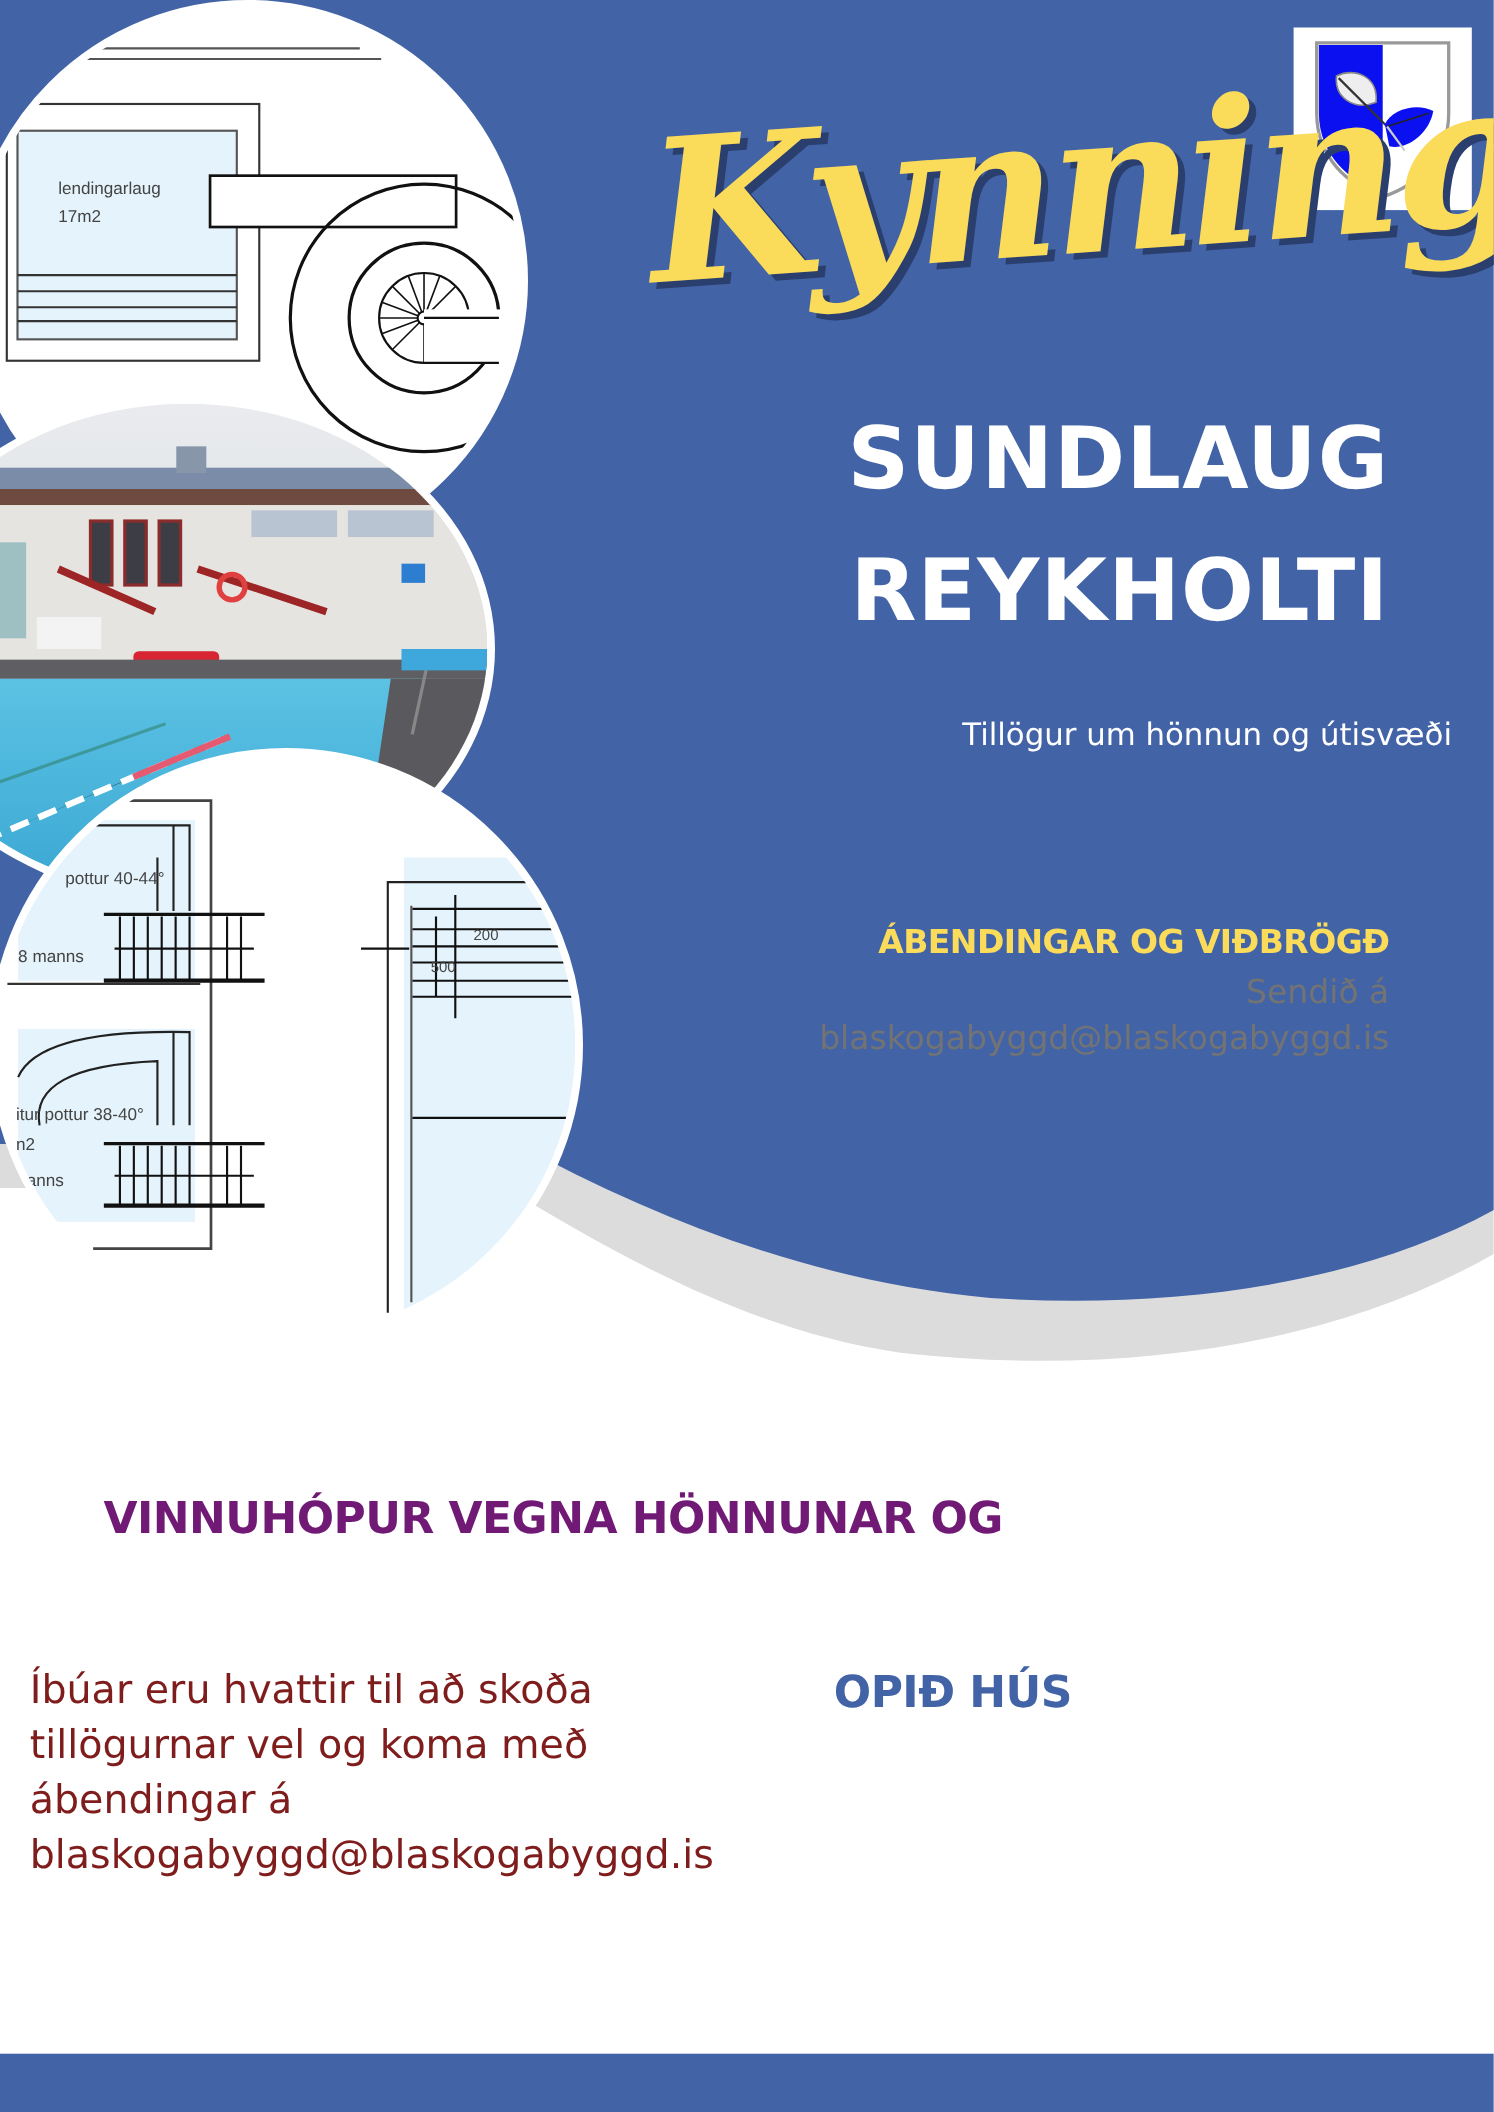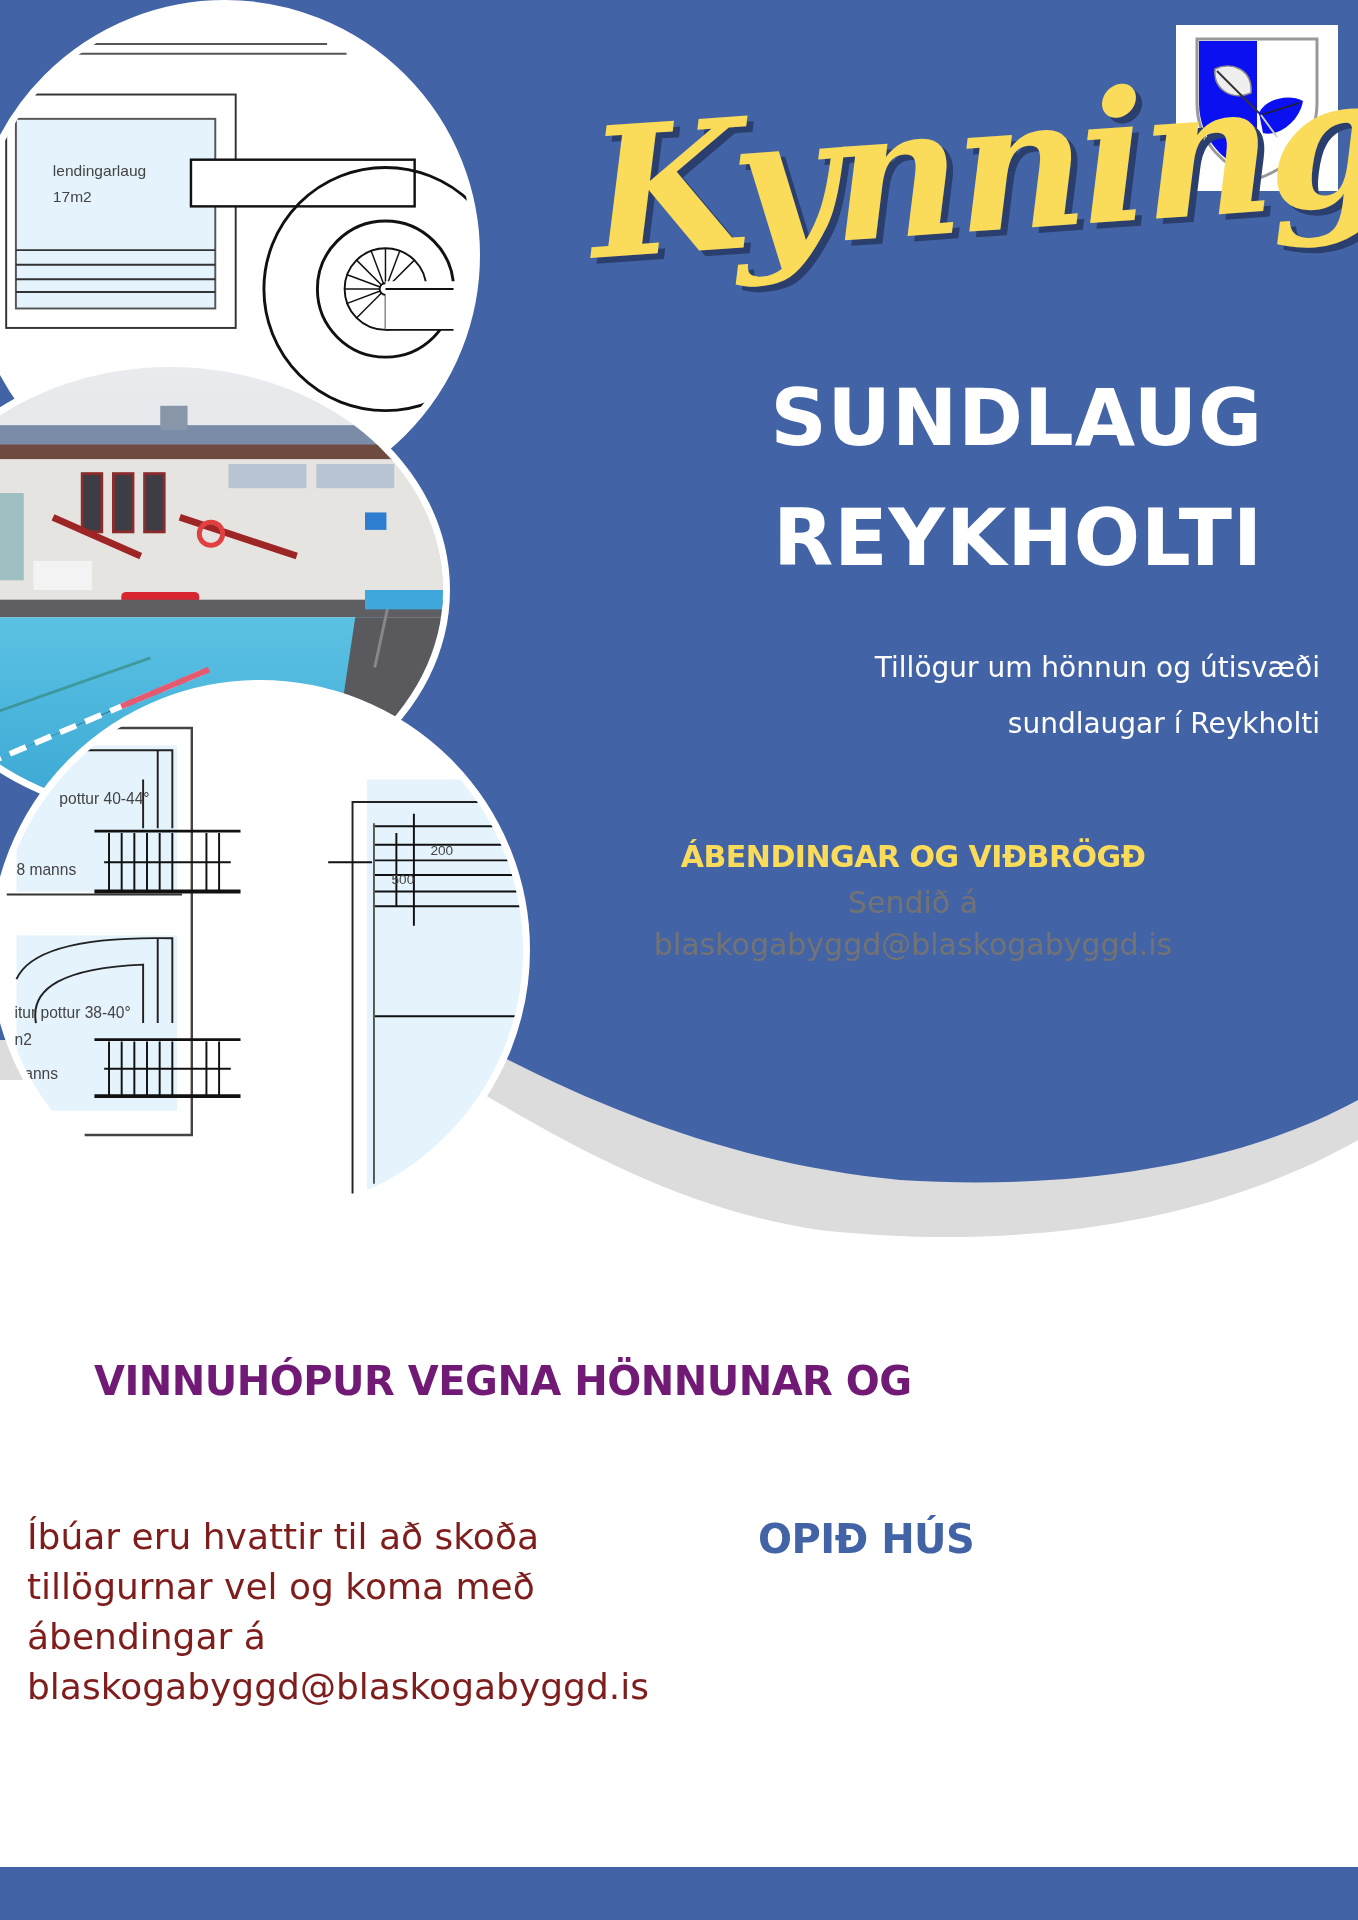--- a/index.html
+++ b/index.html
@@ -35,21 +35,21 @@
     font-size: 78px; line-height: 120px; letter-spacing: 1px;
   }
 
   .subtitle {
     position: absolute; right: 38px; top: 640px; text-align: right;
     color: #ffffff; font-family: "DejaVu Sans", sans-serif; font-weight: normal;
     font-size: 28px; line-height: 56px; width: 760px;
   }
 
   .feedback {
-    position: absolute; right: 95px; top: 832px; text-align: center; width: 700px;
+    position: absolute; right: 95px; top: 832px; text-align: right; width: 700px;
   }
   .feedback-heading {
     color: #FBDB5A; font-family: "DejaVu Sans", sans-serif; font-weight: bold;
     font-size: 30px; line-height: 50px; letter-spacing: -0.5px;
   }
   .feedback-line {
     color: #737373; font-family: "DejaVu Sans", sans-serif;
     font-size: 30px; line-height: 42px;
   }
 
@@ -244,21 +244,20 @@
 
 <div class="script-title">Kynning</div>
 
 <div class="main-title">
   <div>SUNDLAUG</div>
   <div>REYKHOLTI</div>
 </div>
 
 <div class="subtitle">
   <div>Tillögur um hönnun og útisvæði</div>
-  <div>sundlaugar í Reykholti</div>
 </div>
 
 <div class="feedback">
   <div class="feedback-heading">ÁBENDINGAR OG VIÐBRÖGÐ</div>
   <div class="feedback-line">Sendið á</div>
   <div class="feedback-line">blaskogabyggd@blaskogabyggd.is</div>
 </div>
 
 <div class="section-heading">
   <div>VINNUHÓPUR VEGNA HÖNNUNAR OG</div>

